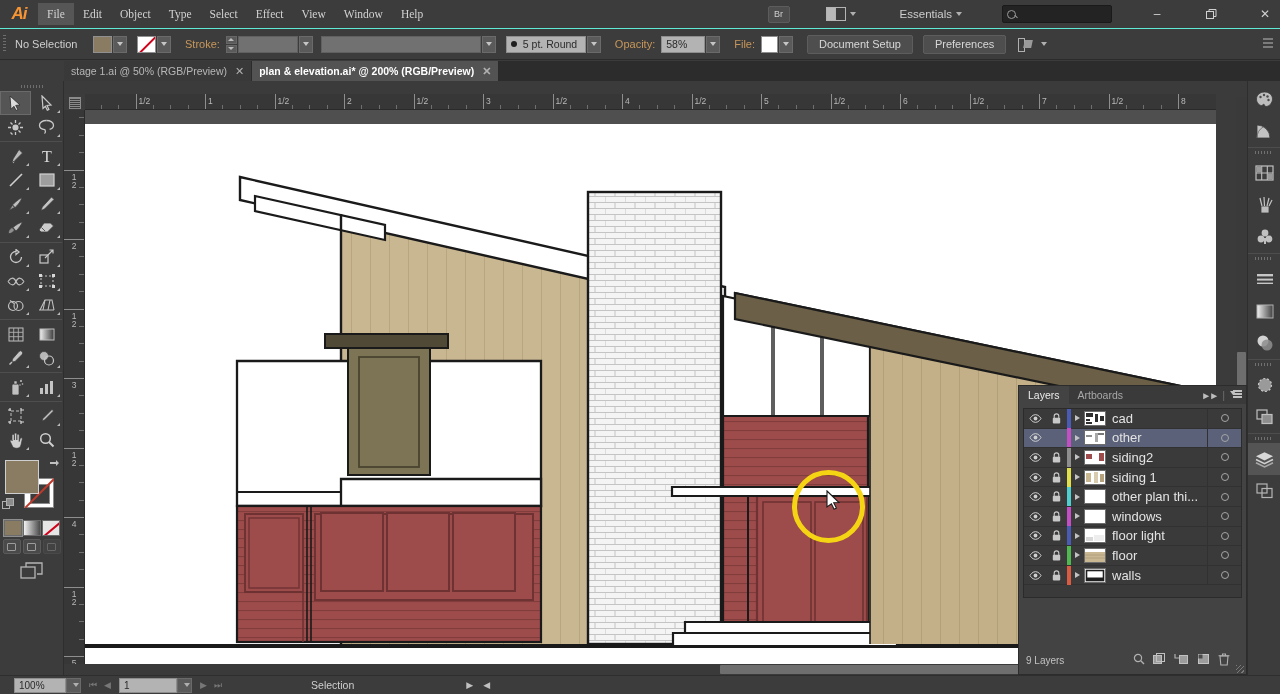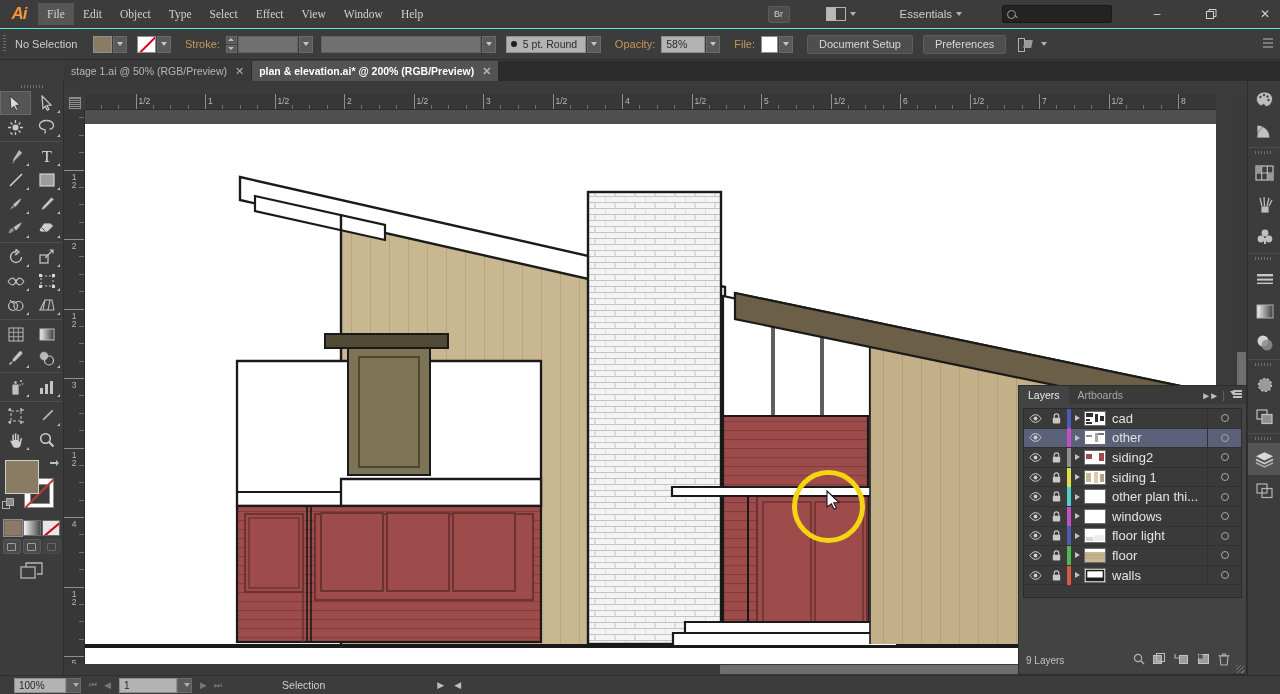--- a/index.html
+++ b/index.html
@@ -1161,20 +1161,20 @@
       <span>◀</span>
     </div>
     <div class="sb-page">1</div>
     <div class="sb-dd">
         <div class="caret"></div>
       </div>
     <div class="sb-nav">
       <span>▶</span>
       <span>⏭</span>
     </div>
-    <div class="sb-status" style="margin-left:52px">Selection</div>
+    <div class="sb-status" style="margin-left:81px">Selection</div>
     <div style="margin-left:112px;display:flex;gap:10px;color:#c0c0c0;font-size:9px;">
       <span>▶</span>
       <span>◀</span>
     </div>
   </div>
 
 </div>
 
 </body></html>

